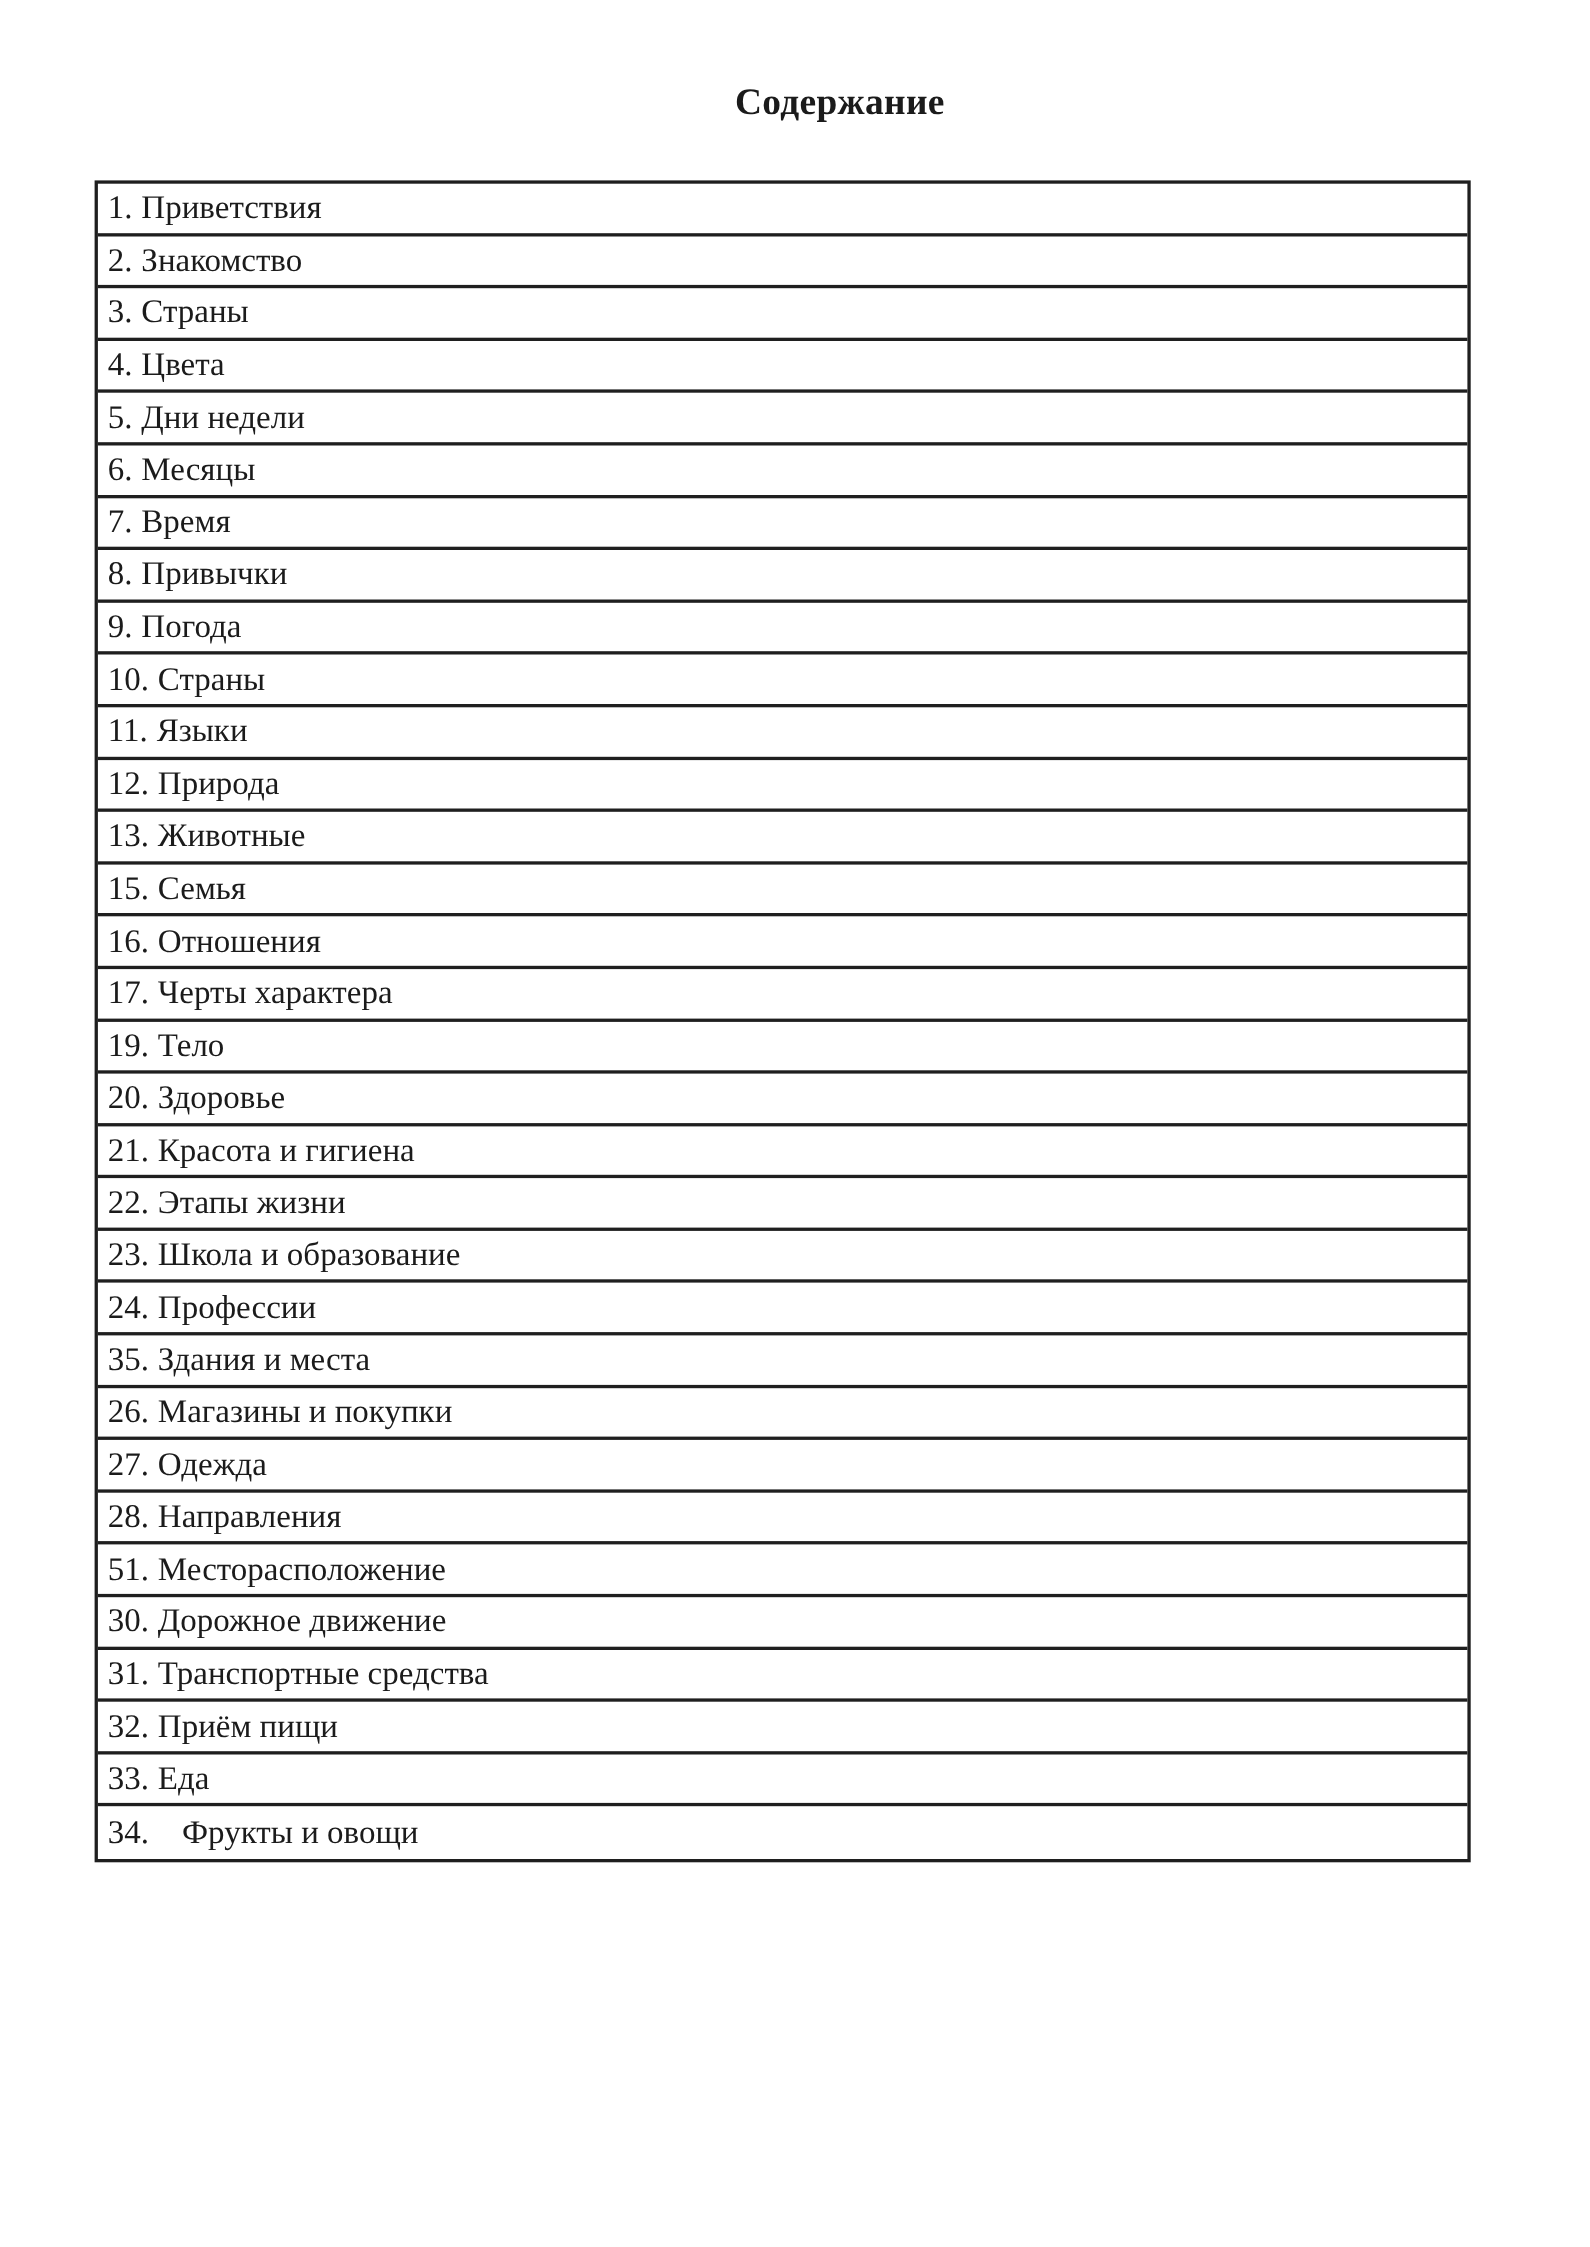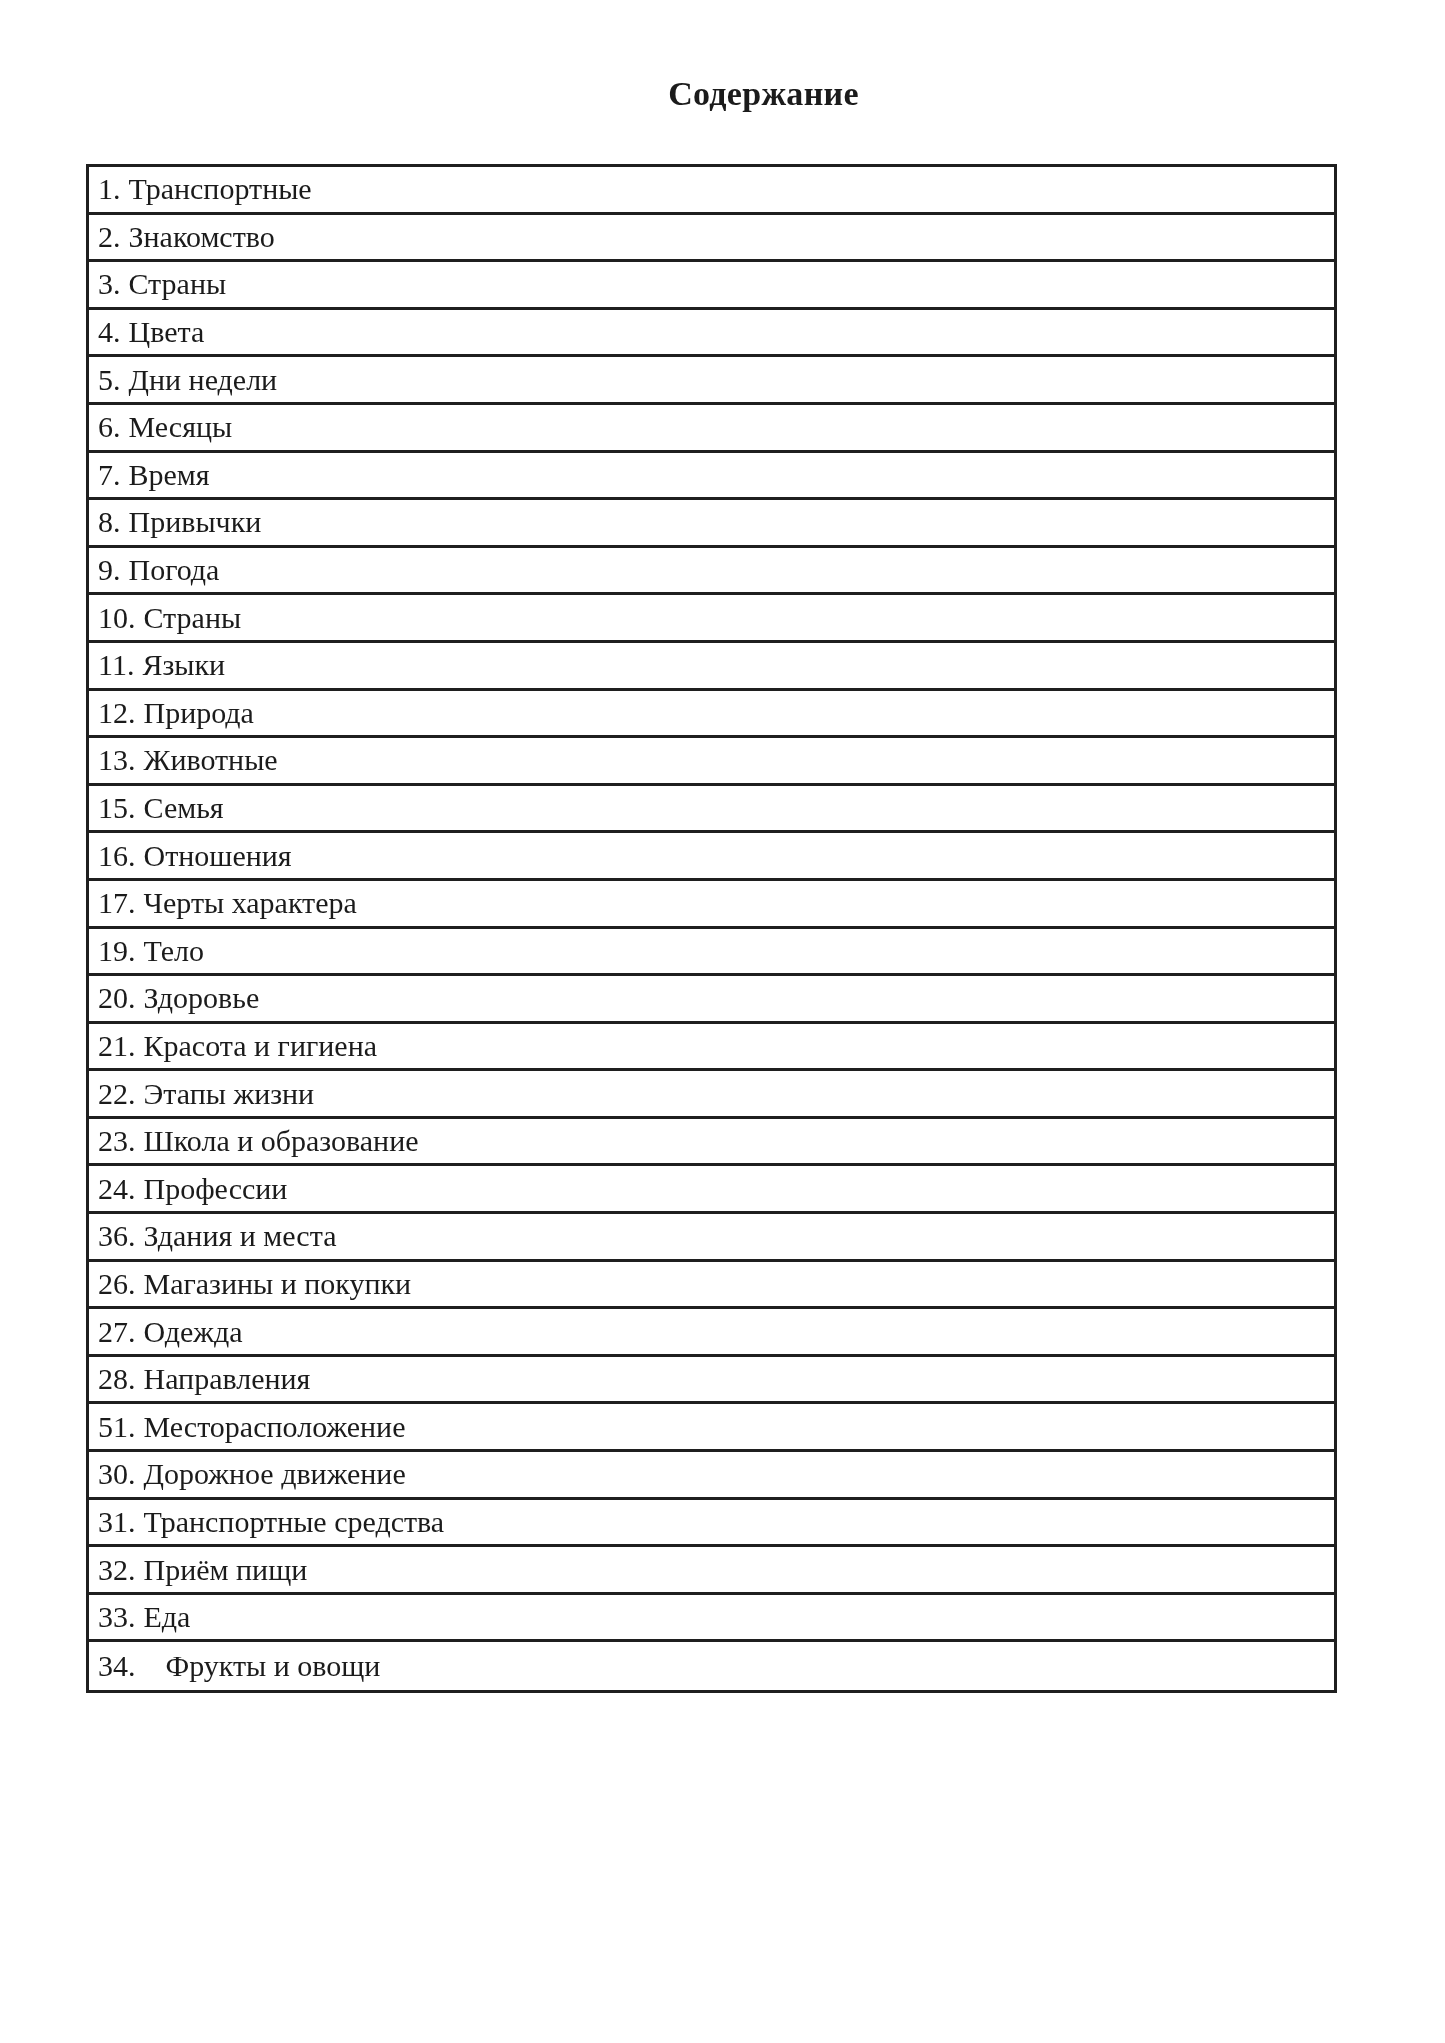--- a/index.html
+++ b/index.html
@@ -56,21 +56,21 @@
   }
 </style>
 </head>
 <body>
 
 <div class="page-title">Содержание</div>
 
 <div class="toc-table">
   <div class="toc-row">
       <span class="toc-num">1.</span>
-      <span class="toc-label">Транспортные</span>
+      <span class="toc-label">Приветствия</span>
     </div>
   <div class="toc-row">
       <span class="toc-num">2.</span>
       <span class="toc-label">Знакомство</span>
     </div>
   <div class="toc-row">
       <span class="toc-num">3.</span>
       <span class="toc-label">Страны</span>
     </div>
   <div class="toc-row">
@@ -143,21 +143,21 @@
     </div>
   <div class="toc-row">
       <span class="toc-num">23.</span>
       <span class="toc-label">Школа и образование</span>
     </div>
   <div class="toc-row">
       <span class="toc-num">24.</span>
       <span class="toc-label">Профессии</span>
     </div>
   <div class="toc-row">
-      <span class="toc-num">36.</span>
+      <span class="toc-num">35.</span>
       <span class="toc-label">Здания и места</span>
     </div>
   <div class="toc-row">
       <span class="toc-num">26.</span>
       <span class="toc-label">Магазины и покупки</span>
     </div>
   <div class="toc-row">
       <span class="toc-num">27.</span>
       <span class="toc-label">Одежда</span>
     </div>

